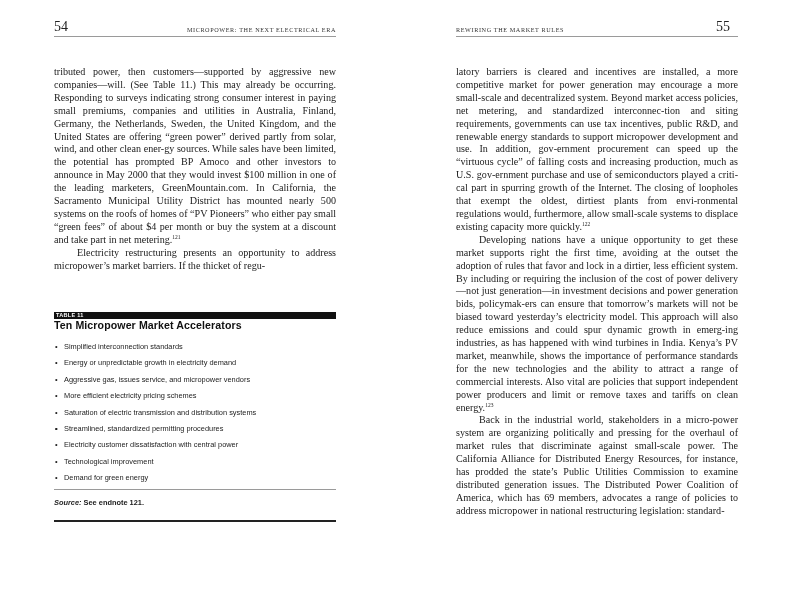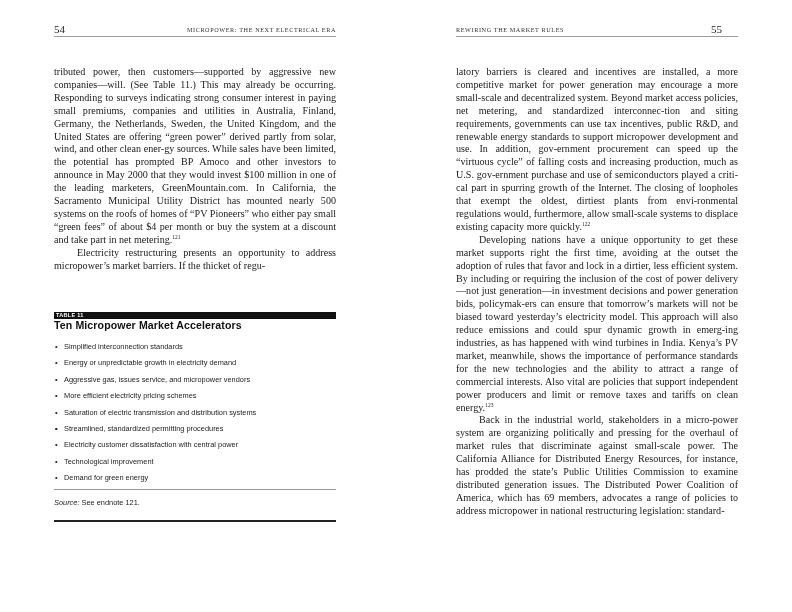--- a/index.html
+++ b/index.html
@@ -27,25 +27,25 @@
       position: absolute;
       top: 22px;
       left: 0;
       width: 282px;
       height: 14px;
       border-bottom: 1.5px solid #9a9a9a;
     }
     .folio {
       position: absolute;
       bottom: 1px;
-      font-size: 11px;
+      font-size: 14px;
       color: #222;
     }
     .page-left .folio { left: 0; }
-    .page-right .folio { right: 16px; }
+    .page-right .folio { right: 8px; }
     .head-title {
       position: absolute;
       bottom: 3px;
       font-size: 6.2px;
       letter-spacing: 0.6px;
       text-transform: uppercase;
       color: #333;
     }
     .page-left .head-title { right: 0; }
     .page-right .head-title { left: 0; }
@@ -115,20 +115,21 @@
       top: 0;
     }
     .table-rule-thin {
       border-top: 1.5px solid #9a9a9a;
       margin-top: -1px;
     }
     .table-source {
       font-size: 7.4px;
       margin-top: 8px;
       color: #222;
+      font-weight: bold;
     }
     .table-source em {
       font-style: italic;
     }
     .table-rule-thick {
       border-top: 2px solid #222;
       margin-top: 13px;
     }
   </style>
 </head>

